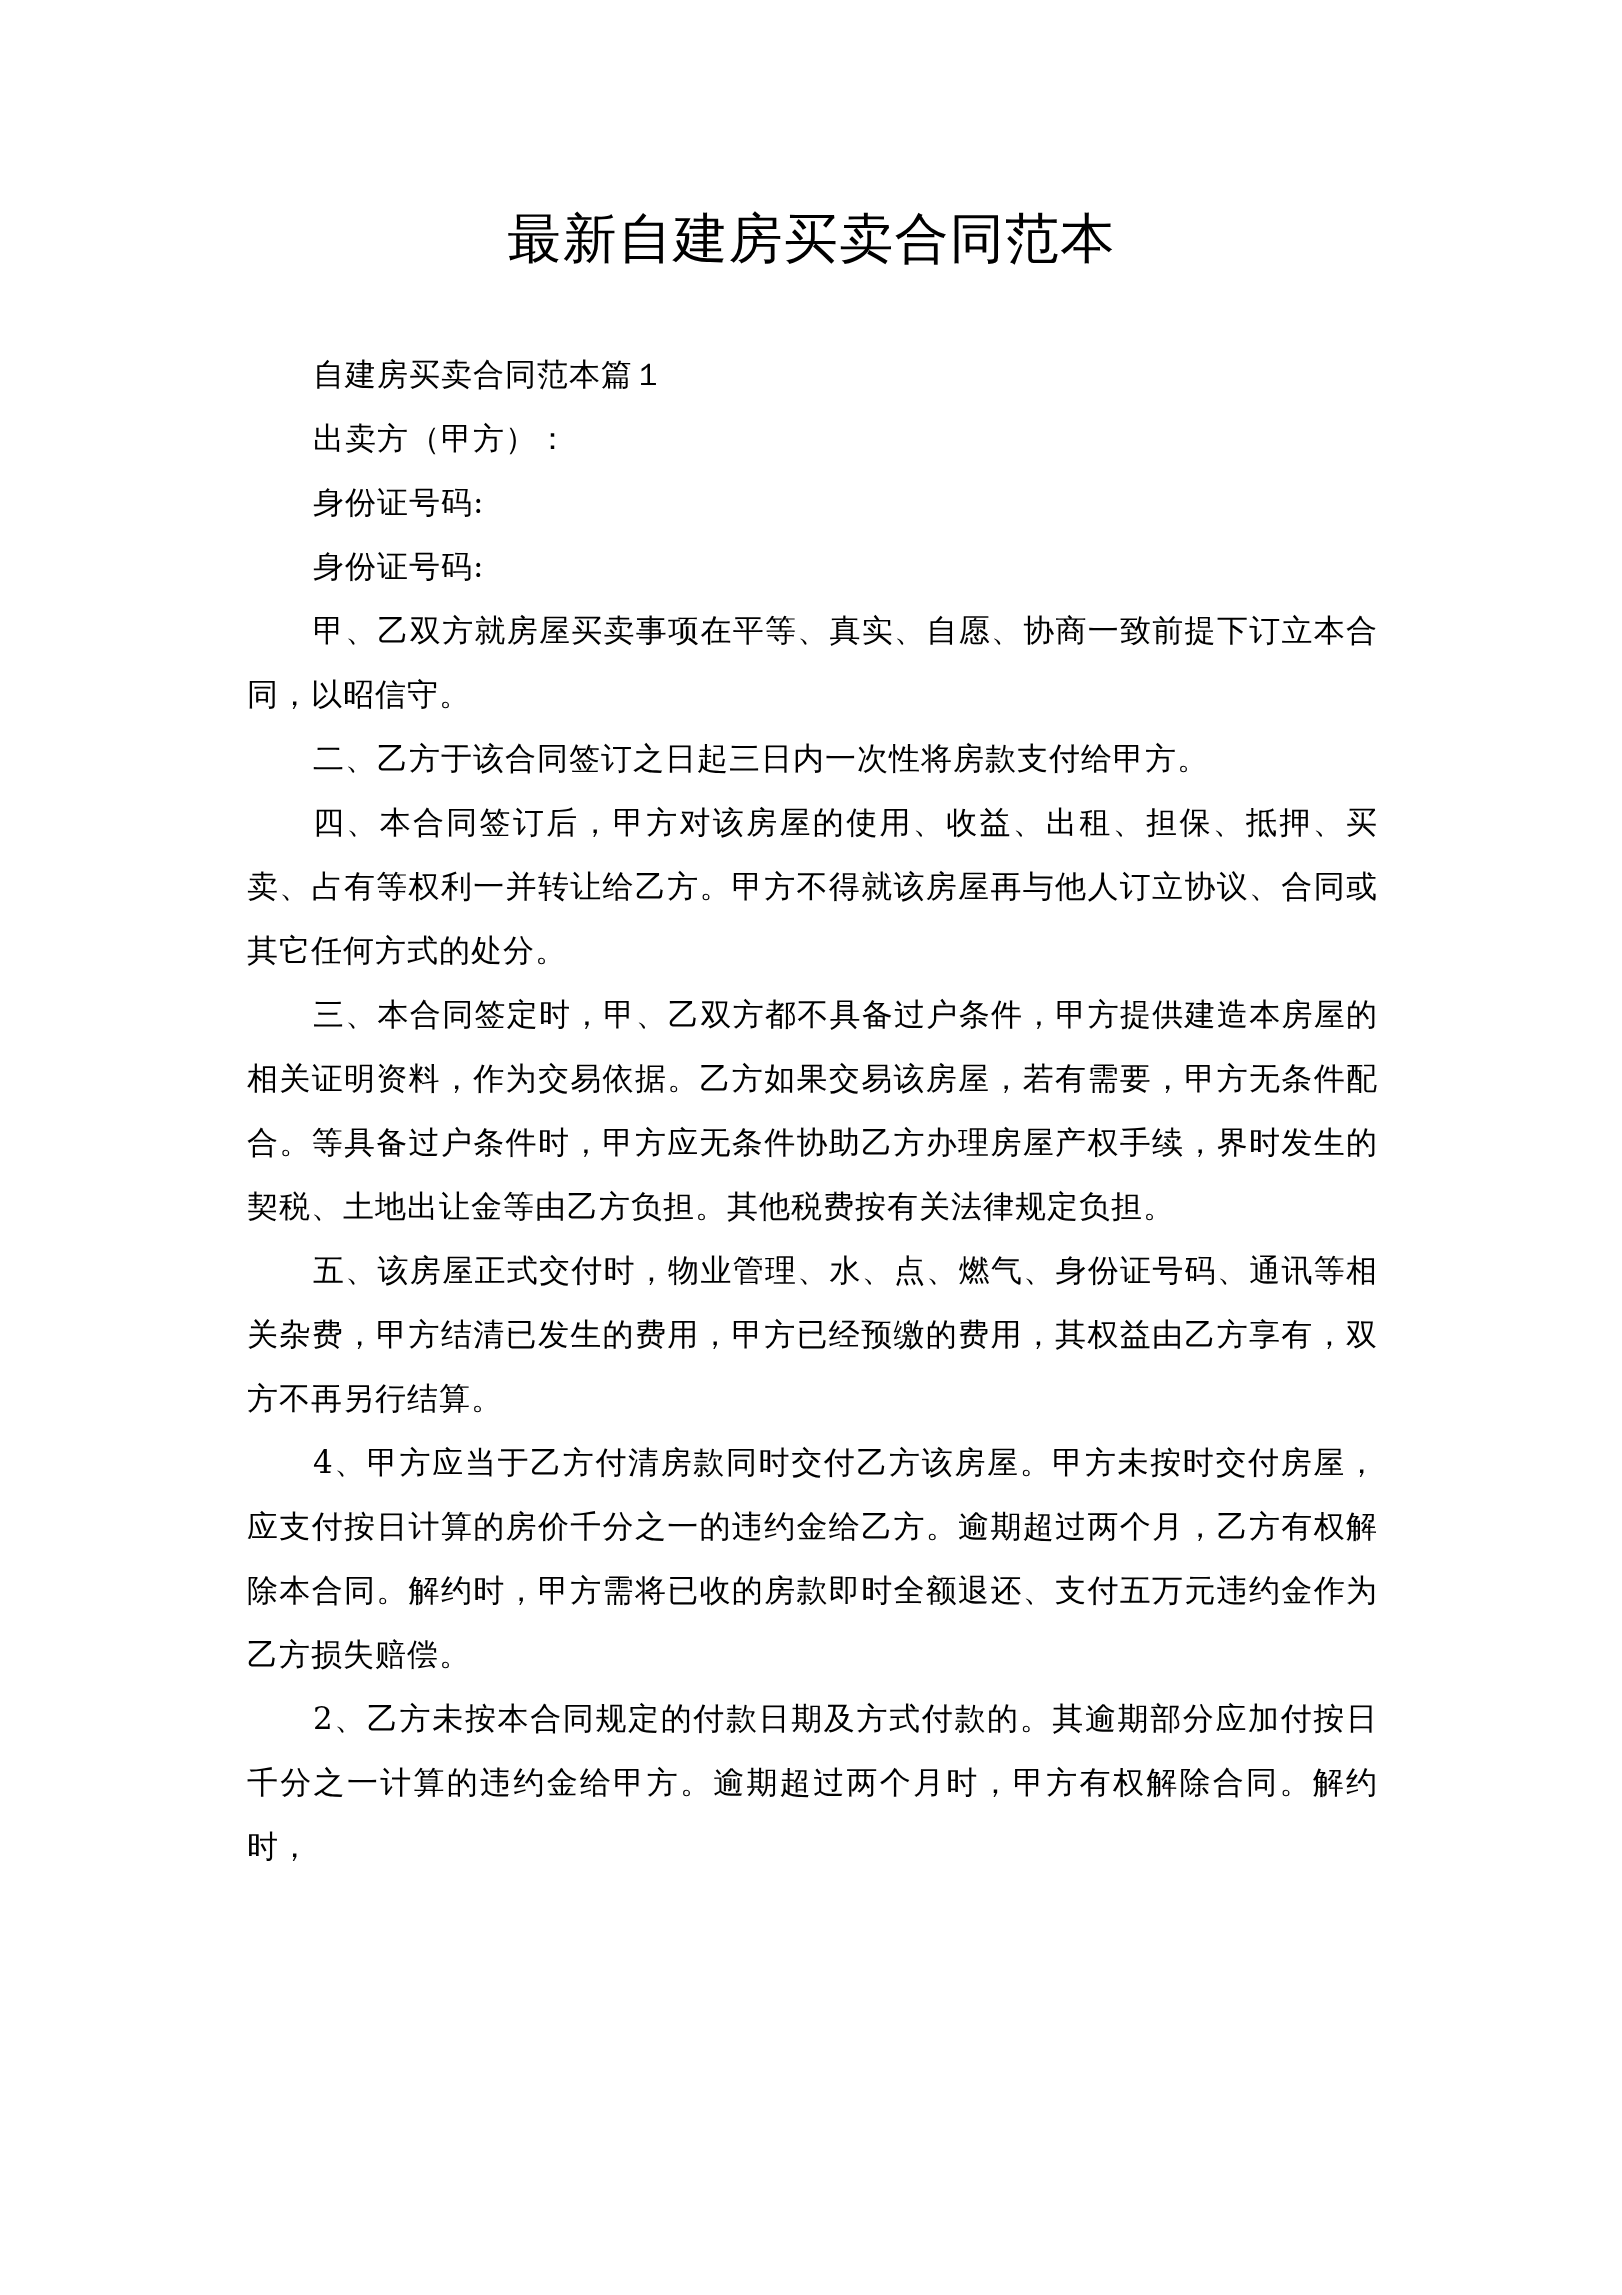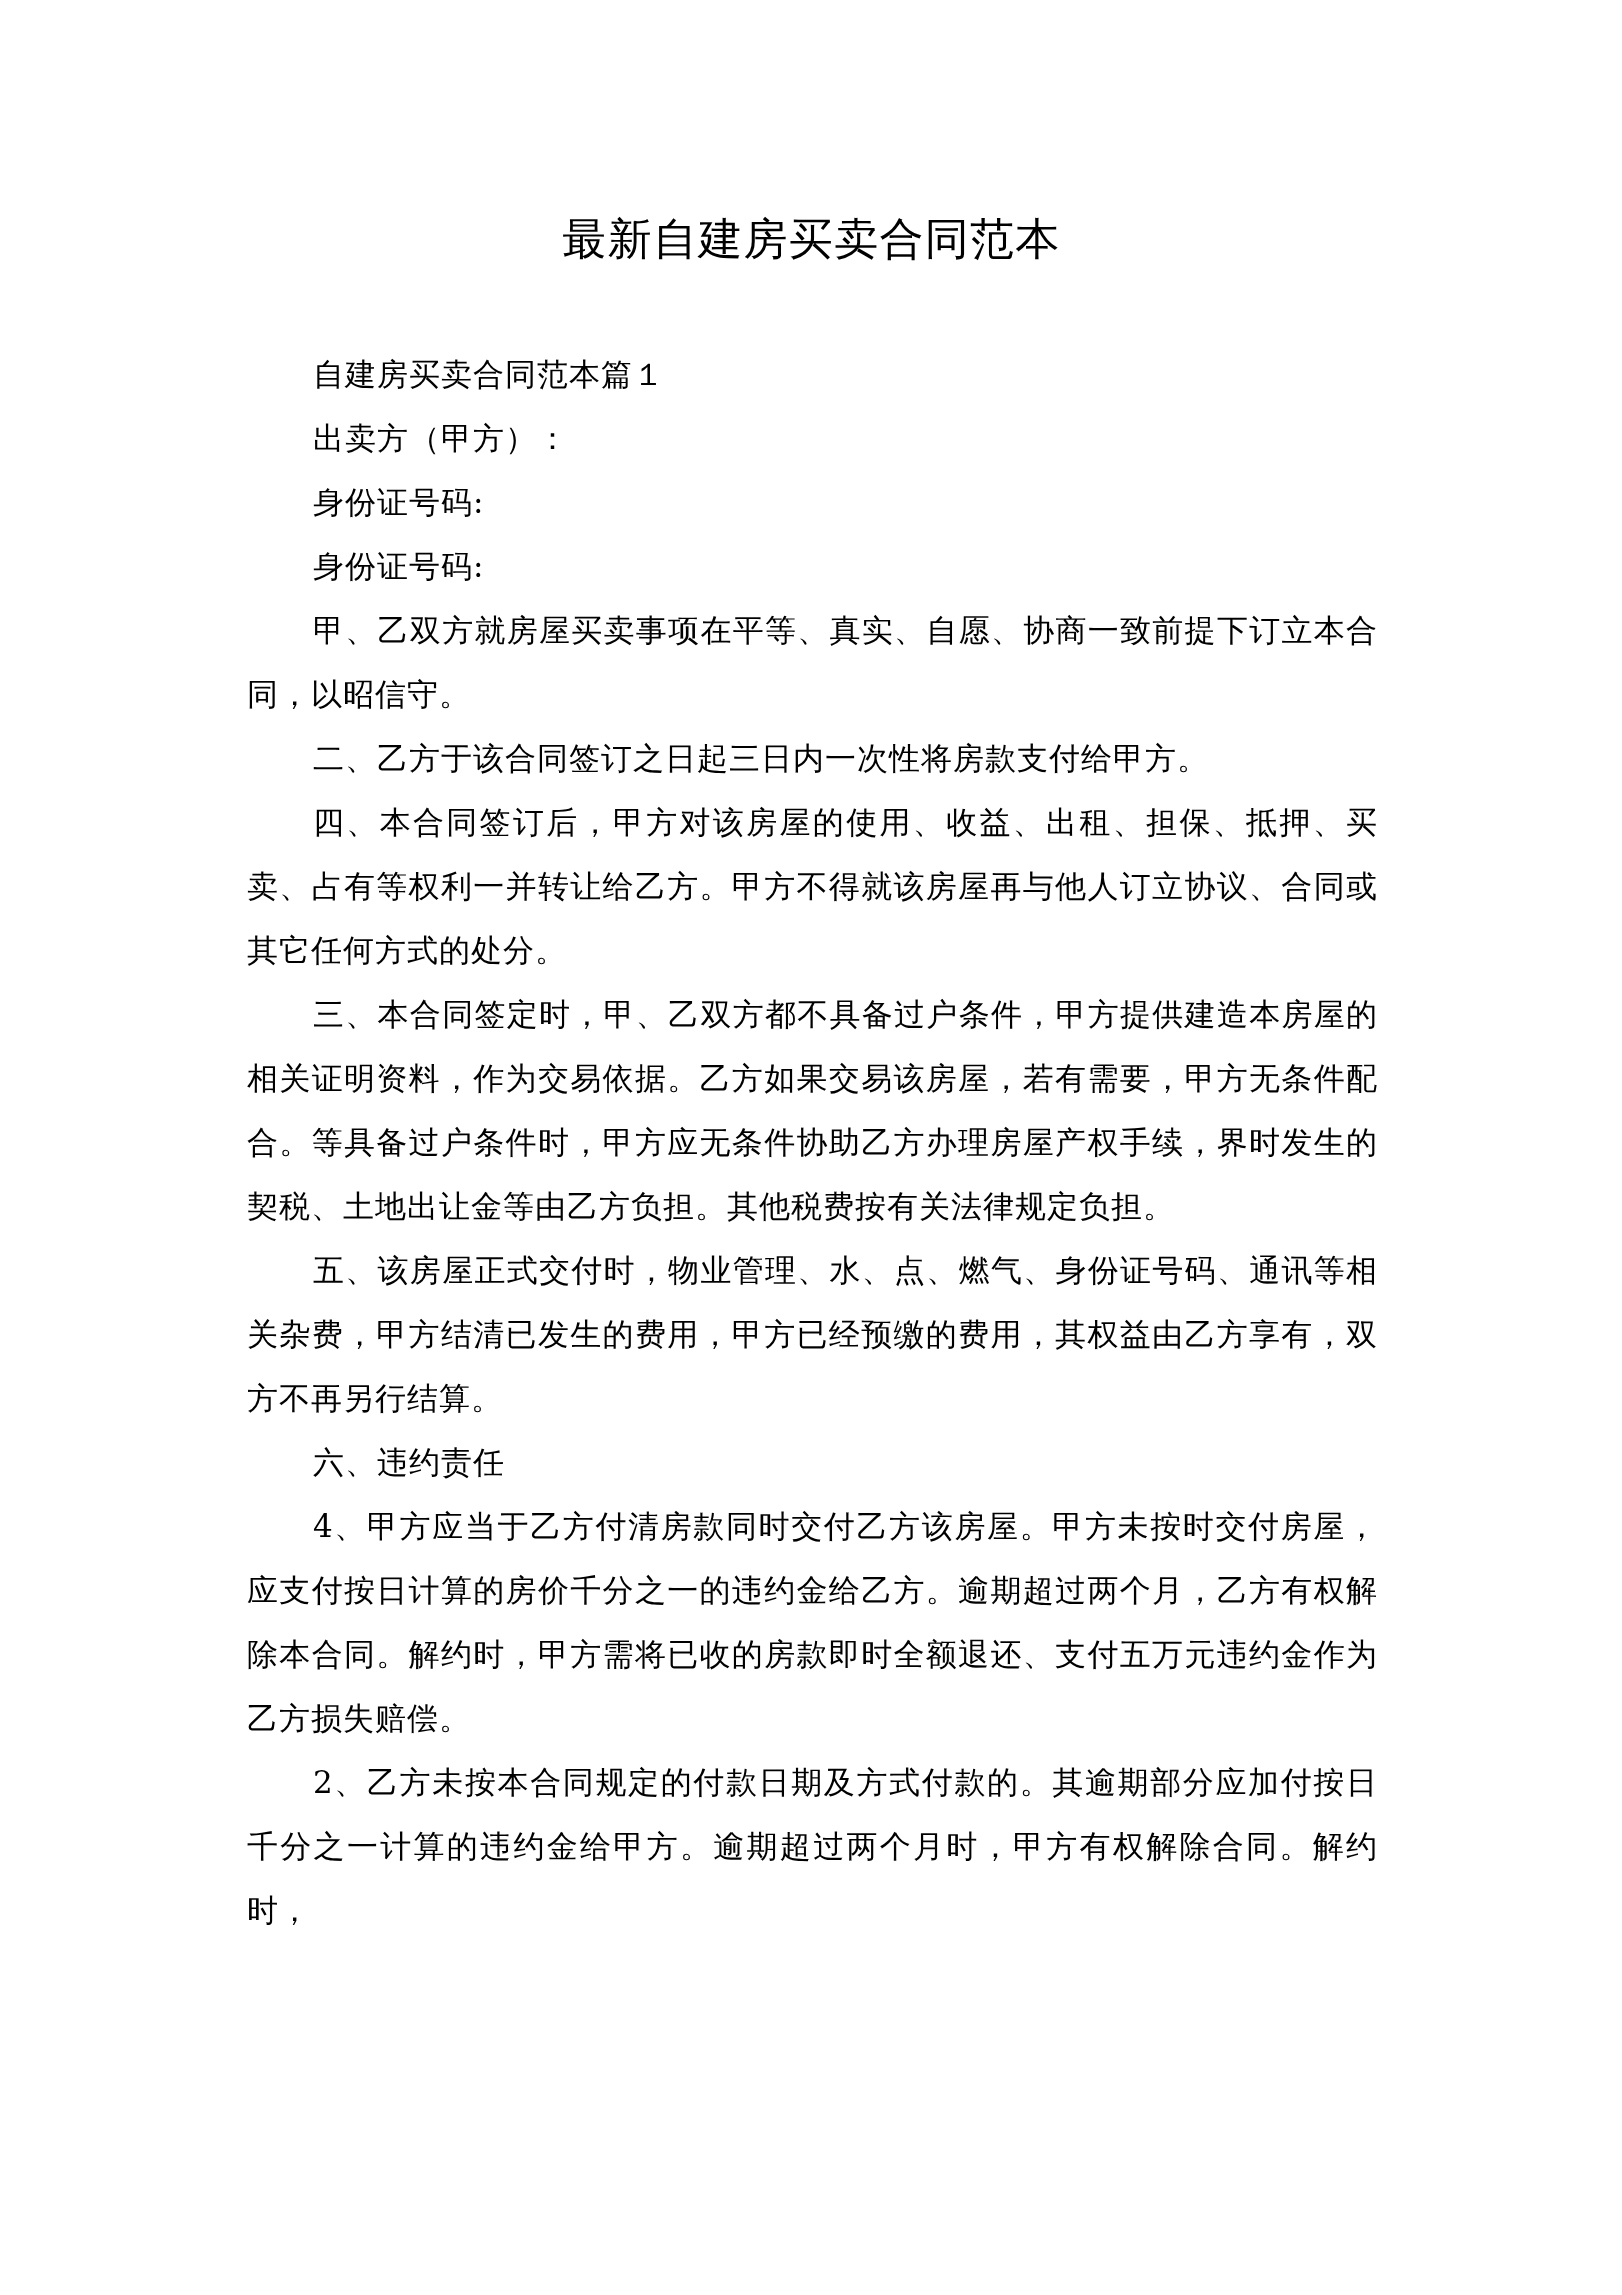--- a/index.html
+++ b/index.html
@@ -22,21 +22,21 @@
       width: 1623px;
       height: 2295px;
       background: #ffffff;
     }
     .doc-title {
       position: absolute;
       left: 0;
       top: 196px;
       width: 1623px;
       text-align: center;
-      font-size: 44px;
+      font-size: 54px;
       line-height: 85px;
       letter-spacing: 1.3px;
       font-weight: normal;
       margin: 0;
     }
     .doc-body {
       position: absolute;
       left: 247px;
       top: 342px;
       width: 1131px;
@@ -61,18 +61,17 @@
   <div class="doc-body">
     <p class="para">自建房买卖合同范本篇１</p>
     <p class="para">出卖方（甲方）：</p>
     <p class="para">身份证号码:</p>
     <p class="para">身份证号码:</p>
     <p class="para">甲、乙双方就房屋买卖事项在平等、真实、自愿、协商一致前提下订立本合同，以昭信守。</p>
     <p class="para">二、乙方于该合同签订之日起三日内一次性将房款支付给甲方。</p>
     <p class="para">四、本合同签订后，甲方对该房屋的使用、收益、出租、担保、抵押、买卖、占有等权利一并转让给乙方。甲方不得就该房屋再与他人订立协议、合同或其它任何方式的处分。</p>
     <p class="para">三、本合同签定时，甲、乙双方都不具备过户条件，甲方提供建造本房屋的相关证明资料，作为交易依据。乙方如果交易该房屋，若有需要，甲方无条件配合。等具备过户条件时，甲方应无条件协助乙方办理房屋产权手续，界时发生的契税、土地出让金等由乙方负担。其他税费按有关法律规定负担。</p>
     <p class="para">五、该房屋正式交付时，物业管理、水、点、燃气、身份证号码、通讯等相关杂费，甲方结清已发生的费用，甲方已经预缴的费用，其权益由乙方享有，双方不再另行结算。</p>
-    <p class="para">六、违约责任</p>
     <p class="para">4、甲方应当于乙方付清房款同时交付乙方该房屋。甲方未按时交付房屋，应支付按日计算的房价千分之一的违约金给乙方。逾期超过两个月，乙方有权解除本合同。解约时，甲方需将已收的房款即时全额退还、支付五万元违约金作为乙方损失赔偿。</p>
     <p class="para">2、乙方未按本合同规定的付款日期及方式付款的。其逾期部分应加付按日千分之一计算的违约金给甲方。逾期超过两个月时，甲方有权解除合同。解约时，</p>
   </div>
 </div>
 
 
 </body></html>

